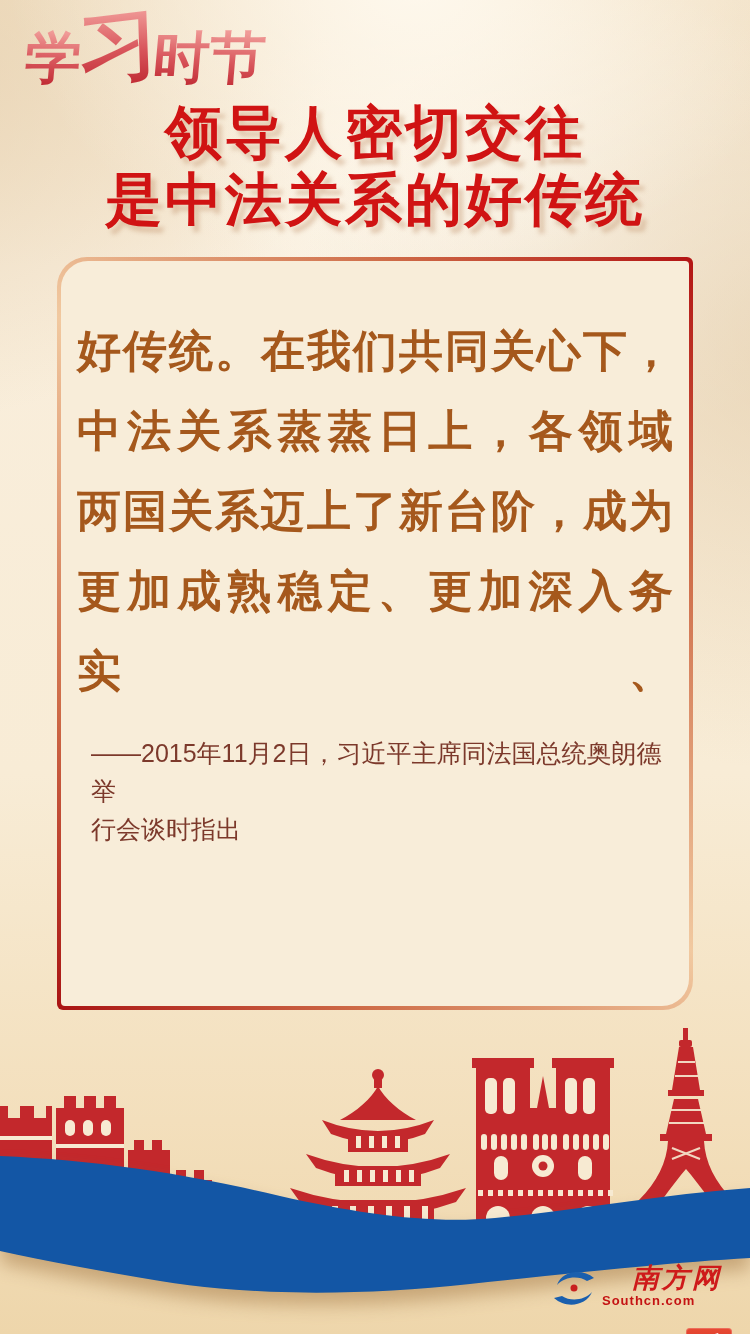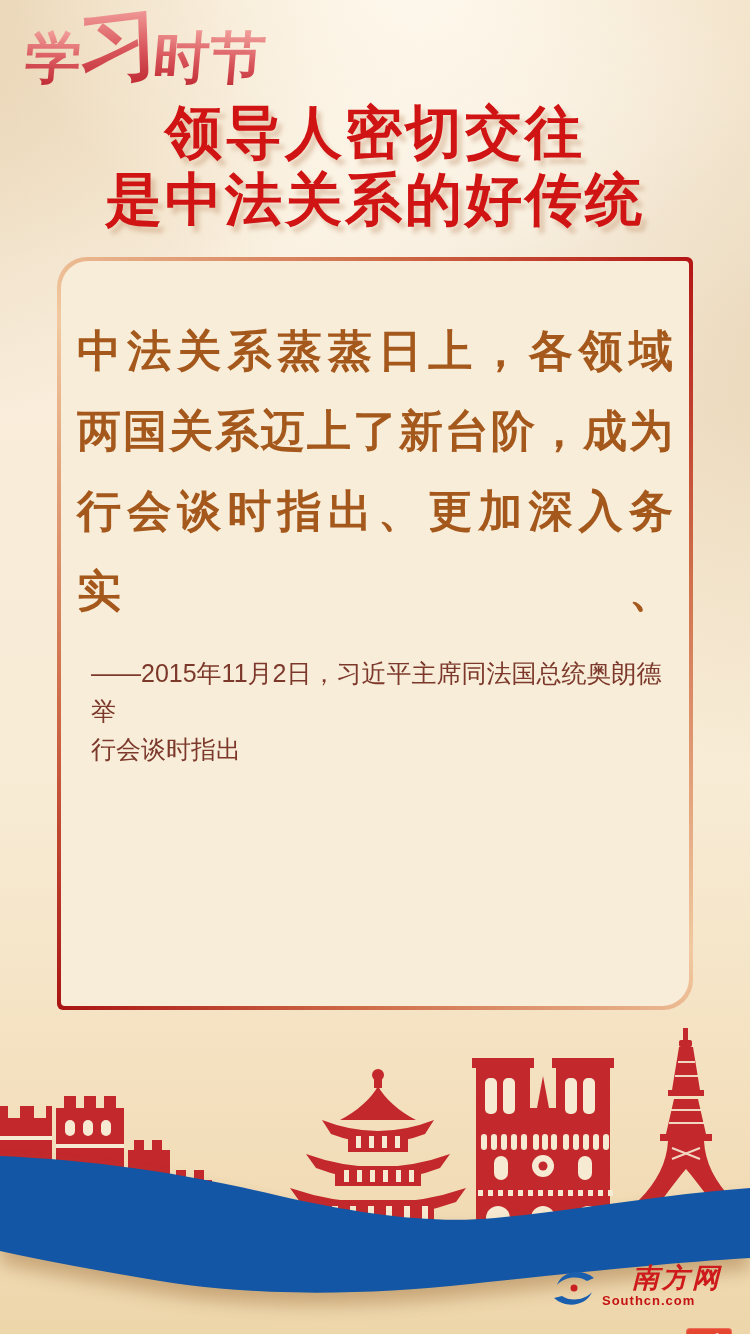--- a/index.html
+++ b/index.html
@@ -68,23 +68,24 @@
     <span class="b1">学</span><span class="b2">习</span><span class="b3">时节</span>
   </div>
 
   <div class="title">
     <div>领导人密切交往</div>
     <div>是中法关系的好传统</div>
   </div>
 
   <div class="quote-frame">
     <div class="quote-inner">
+      <div class="quote-line">好传统。在我们共同关心下，</div>
       <div class="quote-line">中法关系蒸蒸日上，各领域</div>
       <div class="quote-line">两国关系迈上了新台阶，成为</div>
-      <div class="quote-line">行会谈时指出、更加深入务实、</div>
+      <div class="quote-line">更加成熟稳定、更加深入务实、</div>
       <div class="attribution">
         <div>——2015年11月2日，习近平主席同法国总统奥朗德举</div>
         <div>行会谈时指出</div>
       </div>
     </div>
   </div>
 
   <svg class="landmark" style="left:-6px;top:1084px;" width="250" height="150" viewBox="0 0 250 150">
     <path class="lm-fill" d="M0,22 h14 v12 h12 v-12 h14 v12 h12 v-12 h6 v116 h-58 Z"></path>
     <rect class="lm-cut" x="0" y="52" width="58" height="4"></rect>

